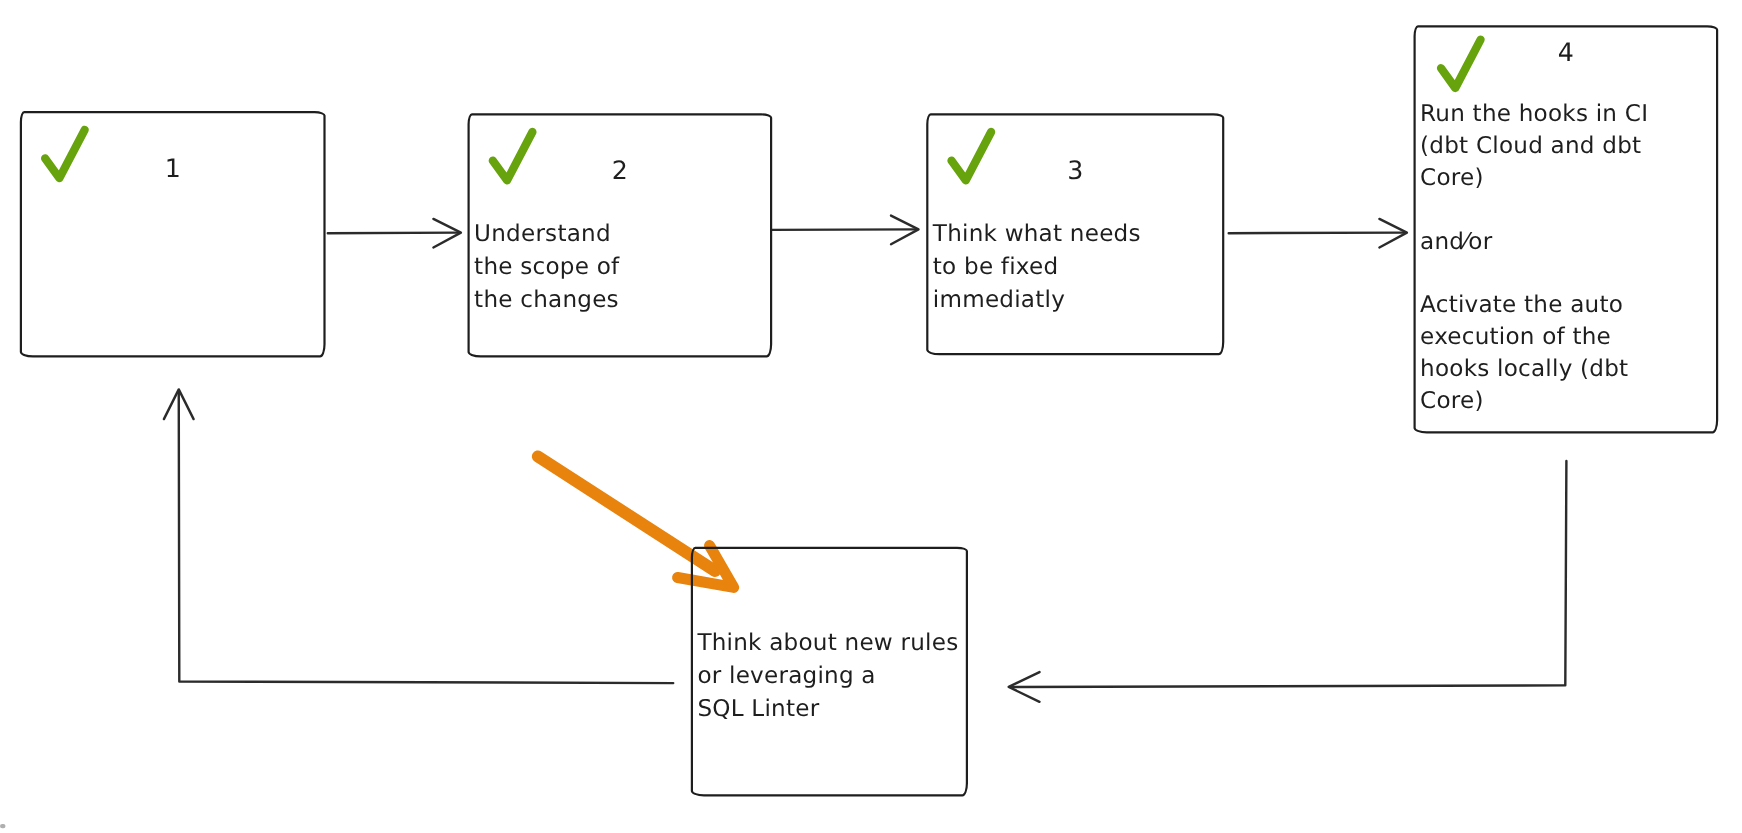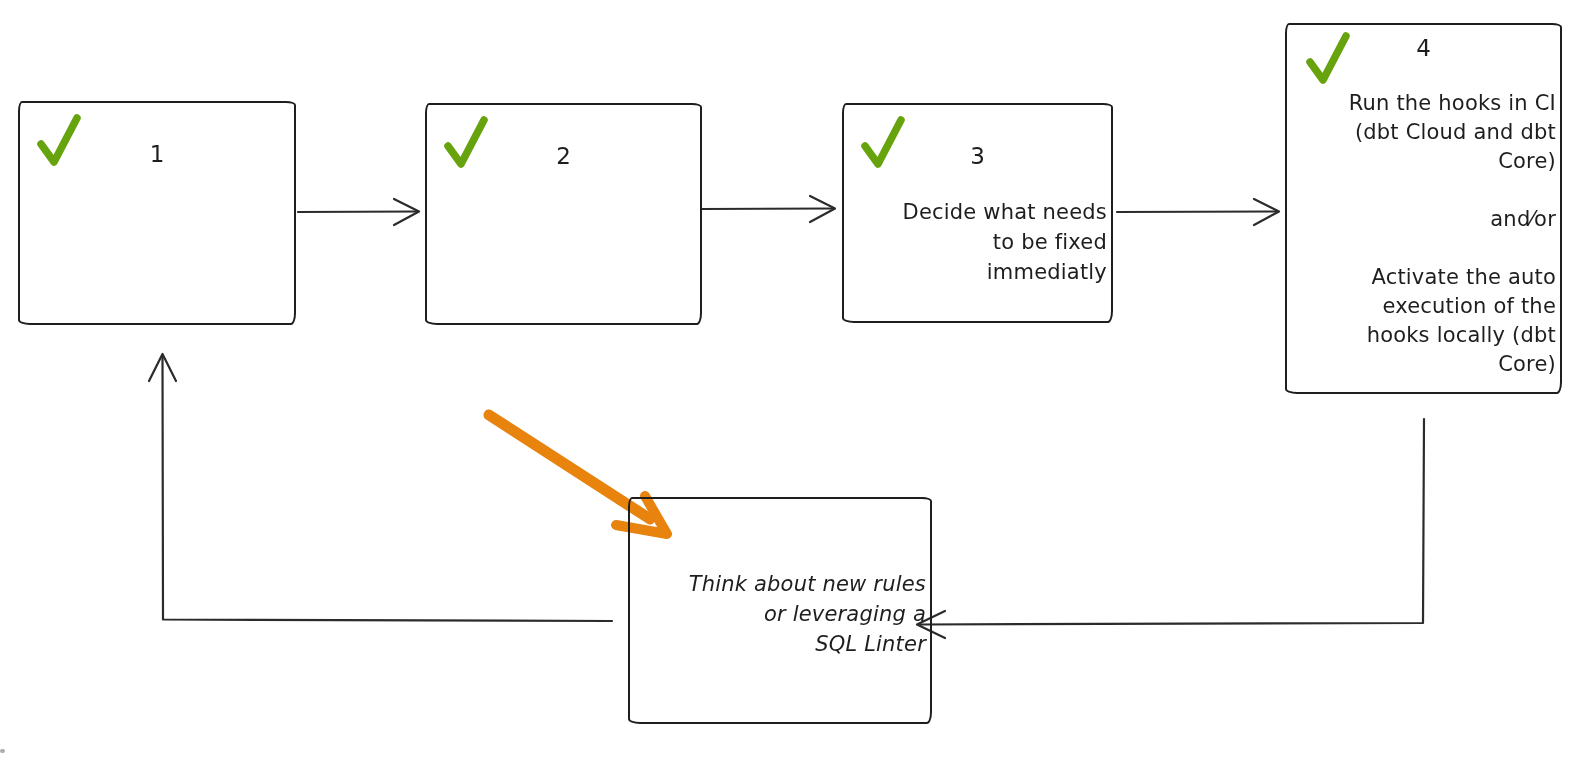--- a/index.html
+++ b/index.html
@@ -42,32 +42,32 @@
   .check-icon {
     position: absolute;
     left: 16px;
     top: 8px;
     width: 46px;
     height: 58px;
   }
   .box-label {
     position: absolute;
     left: 4px; right: 4px;
-    text-align: right;
+    text-align: left;
     font-size: 21px;
     line-height: 30px;
     white-space: pre-line;
     letter-spacing: 0.2px;
   }
   
   #box-step-1 { left: 18px;   top: 101px; width: 278px; height: 224px; }
   #box-step-2 { left: 425px;  top: 103px; width: 277px; height: 222px; }
   #box-step-3 { left: 842px;  top: 103px; width: 271px; height: 220px; }
   #box-step-4 { left: 1285px; top: 23px;  width: 277px; height: 371px; }
-  #box-loop   { left: 628px;  top: 497px; width: 304px; height: 227px; font-style: italic; }
+  #box-loop   { left: 628px;  top: 497px; width: 252px; height: 227px; }
 
   #box-step-1 .step-number, #box-step-2 .step-number, #box-step-3 .step-number { top: 38px; }
   #box-step-1 .box-label, #box-step-2 .box-label, #box-step-3 .box-label { top: 92px; }
 
   #box-step-4 .step-number { top: 10px; }
   #box-step-4 .check-icon { top: 4px; left: 18px; }
   #box-step-4 .box-label { top: 64px; line-height: 29px; }
 
   #box-loop .box-label { top: 70px; }
 
@@ -123,28 +123,31 @@
       <polyline points="5,33 18,51 41,7" fill="none" style="stroke:var(--check)" stroke-width="7.5" stroke-linecap="round" stroke-linejoin="round"></polyline>
     </svg>
     <div class="step-number">1</div>
   </div>
 
   <div class="step-box" id="box-step-2">
     <svg class="check-icon" viewBox="0 0 46 58">
       <polyline points="5,33 18,51 41,7" fill="none" style="stroke:var(--check)" stroke-width="7.5" stroke-linecap="round" stroke-linejoin="round"></polyline>
     </svg>
     <div class="step-number">2</div>
+    <div class="box-label">Understand
+the scope of
+the changes</div>
   </div>
 
   <div class="step-box" id="box-step-3">
     <svg class="check-icon" viewBox="0 0 46 58">
       <polyline points="5,33 18,51 41,7" fill="none" style="stroke:var(--check)" stroke-width="7.5" stroke-linecap="round" stroke-linejoin="round"></polyline>
     </svg>
     <div class="step-number">3</div>
-    <div class="box-label">Decide what needs
+    <div class="box-label">Think what needs
 to be fixed
 immediatly</div>
   </div>
 
   <div class="step-box" id="box-step-4">
     <svg class="check-icon" viewBox="0 0 46 58">
       <polyline points="5,33 18,51 41,7" fill="none" style="stroke:var(--check)" stroke-width="7.5" stroke-linecap="round" stroke-linejoin="round"></polyline>
     </svg>
     <div class="step-number">4</div>
     <div class="box-label">Run the hooks in CI

